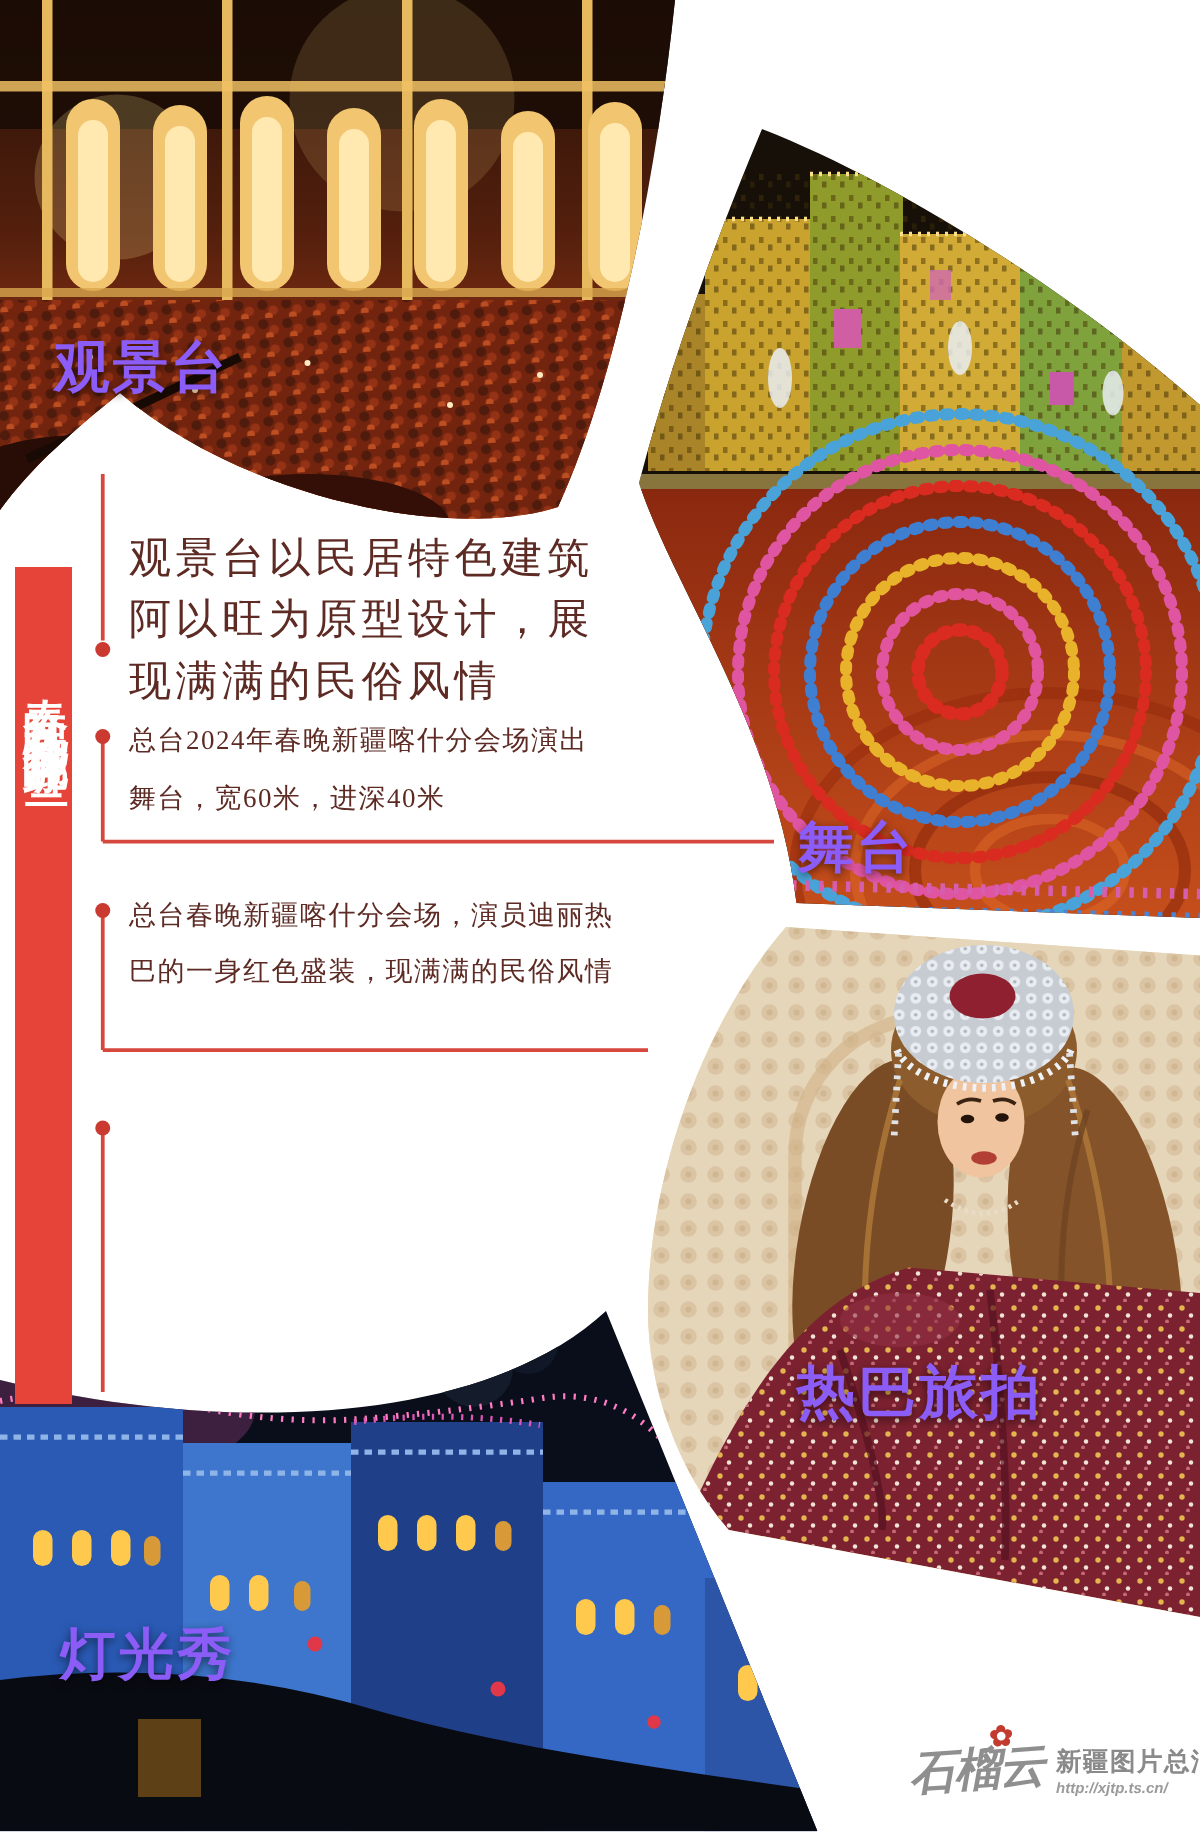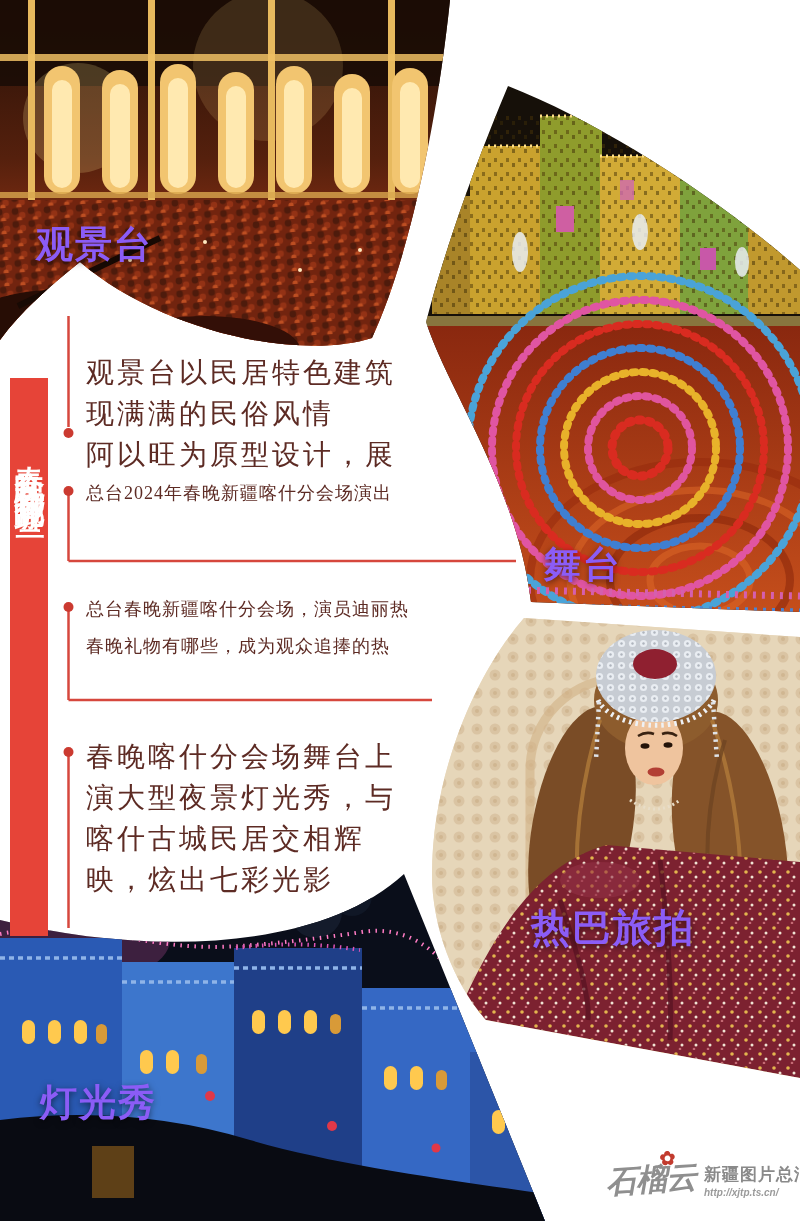--- a/index.html
+++ b/index.html
@@ -13,29 +13,29 @@
   .banner-text{writing-mode:vertical-rl;text-orientation:upright;margin-top:64px;
                font-size:30px;letter-spacing:7px;font-weight:700;color:#ffffff;
                font-family:"Liberation Sans",sans-serif;}
 
   
   .para{position:absolute;color:#5d2b24;font-family:"Liberation Serif",serif;}
   .para-lg{font-size:28px;line-height:41px;letter-spacing:3px;}
   .para-sm{font-size:18px;line-height:37px;letter-spacing:1px;}
   #para1{left:86px;top:322px;width:340px;margin-top:30px;}
   #para2{left:86px;top:474px;width:436px;line-height:39px;}
-  #para3{left:86px;top:592px;width:428px;font-family:Liberation Mono, monospace;}
+  #para3{left:86px;top:592px;width:428px;}
   #para4{left:86px;top:736px;width:340px;}
 
   
   .photo-label{position:absolute;color:#8b5cf6;font-weight:800;
                font-family:"Liberation Sans",sans-serif;
                text-shadow:0 2px 6px rgba(0,0,0,.55);letter-spacing:2px;}
   #label1{left:36px;top:220px;font-size:37px;}
-  #label2{left:544px;top:540px;font-size:37px;}
+  #label2{left:532px;top:540px;font-size:37px;}
   #label3{left:531px;top:901px;font-size:39px;font-family:Liberation Serif, serif;}
   #label4{left:40px;top:1078px;font-size:37px;}
 
   
   .logo{position:absolute;left:606px;top:1158px;display:flex;align-items:flex-start;gap:8px;}
   .logo-brand{position:relative;font-family:"Liberation Serif",serif;font-style:italic;
               font-weight:700;font-size:31px;color:#8f8f8f;line-height:1.4;
               transform:rotate(-4deg);letter-spacing:-1px;white-space:nowrap;}
   .logo-flower{position:absolute;top:-11px;right:20px;font-size:19px;color:#c23b2e;font-style:normal;}
   .logo-col{display:flex;flex-direction:column;gap:1px;padding-top:5px;}
@@ -271,35 +271,30 @@
       <circle cx="68.5" cy="752" r="5"></circle>
     </g>
   </svg>
 
   <div class="banner">
     <span class="banner-text">春晚礼物有哪些</span>
   </div>
 
   <div class="para para-lg" id="para1">
     <div>观景台以民居特色建筑</div>
+    <div>阿以旺为原型设计，展</div>
     <div>现满满的民俗风情</div>
-    <div>阿以旺为原型设计，展</div>
   </div>
   <div class="para para-sm" id="para2">
     <div>总台2024年春晚新疆喀什分会场演出</div>
+    <div>舞台，宽60米，进深40米</div>
   </div>
   <div class="para para-sm" id="para3">
     <div>总台春晚新疆喀什分会场，演员迪丽热</div>
-    <div>春晚礼物有哪些，成为观众追捧的热</div>
-  </div>
-  <div class="para para-lg" id="para4">
-    <div>春晚喀什分会场舞台上</div>
-    <div>演大型夜景灯光秀，与</div>
-    <div>喀什古城民居交相辉</div>
-    <div>映，炫出七彩光影</div>
+    <div>巴的一身红色盛装，现满满的民俗风情</div>
   </div>
 
   <div class="photo-label" id="label1">观景台</div>
   <div class="photo-label" id="label2">舞台</div>
   <div class="photo-label" id="label3">热巴旅拍</div>
   <div class="photo-label" id="label4">灯光秀</div>
 
   <div class="logo">
     <span class="logo-brand">
       <span>石榴云</span>

